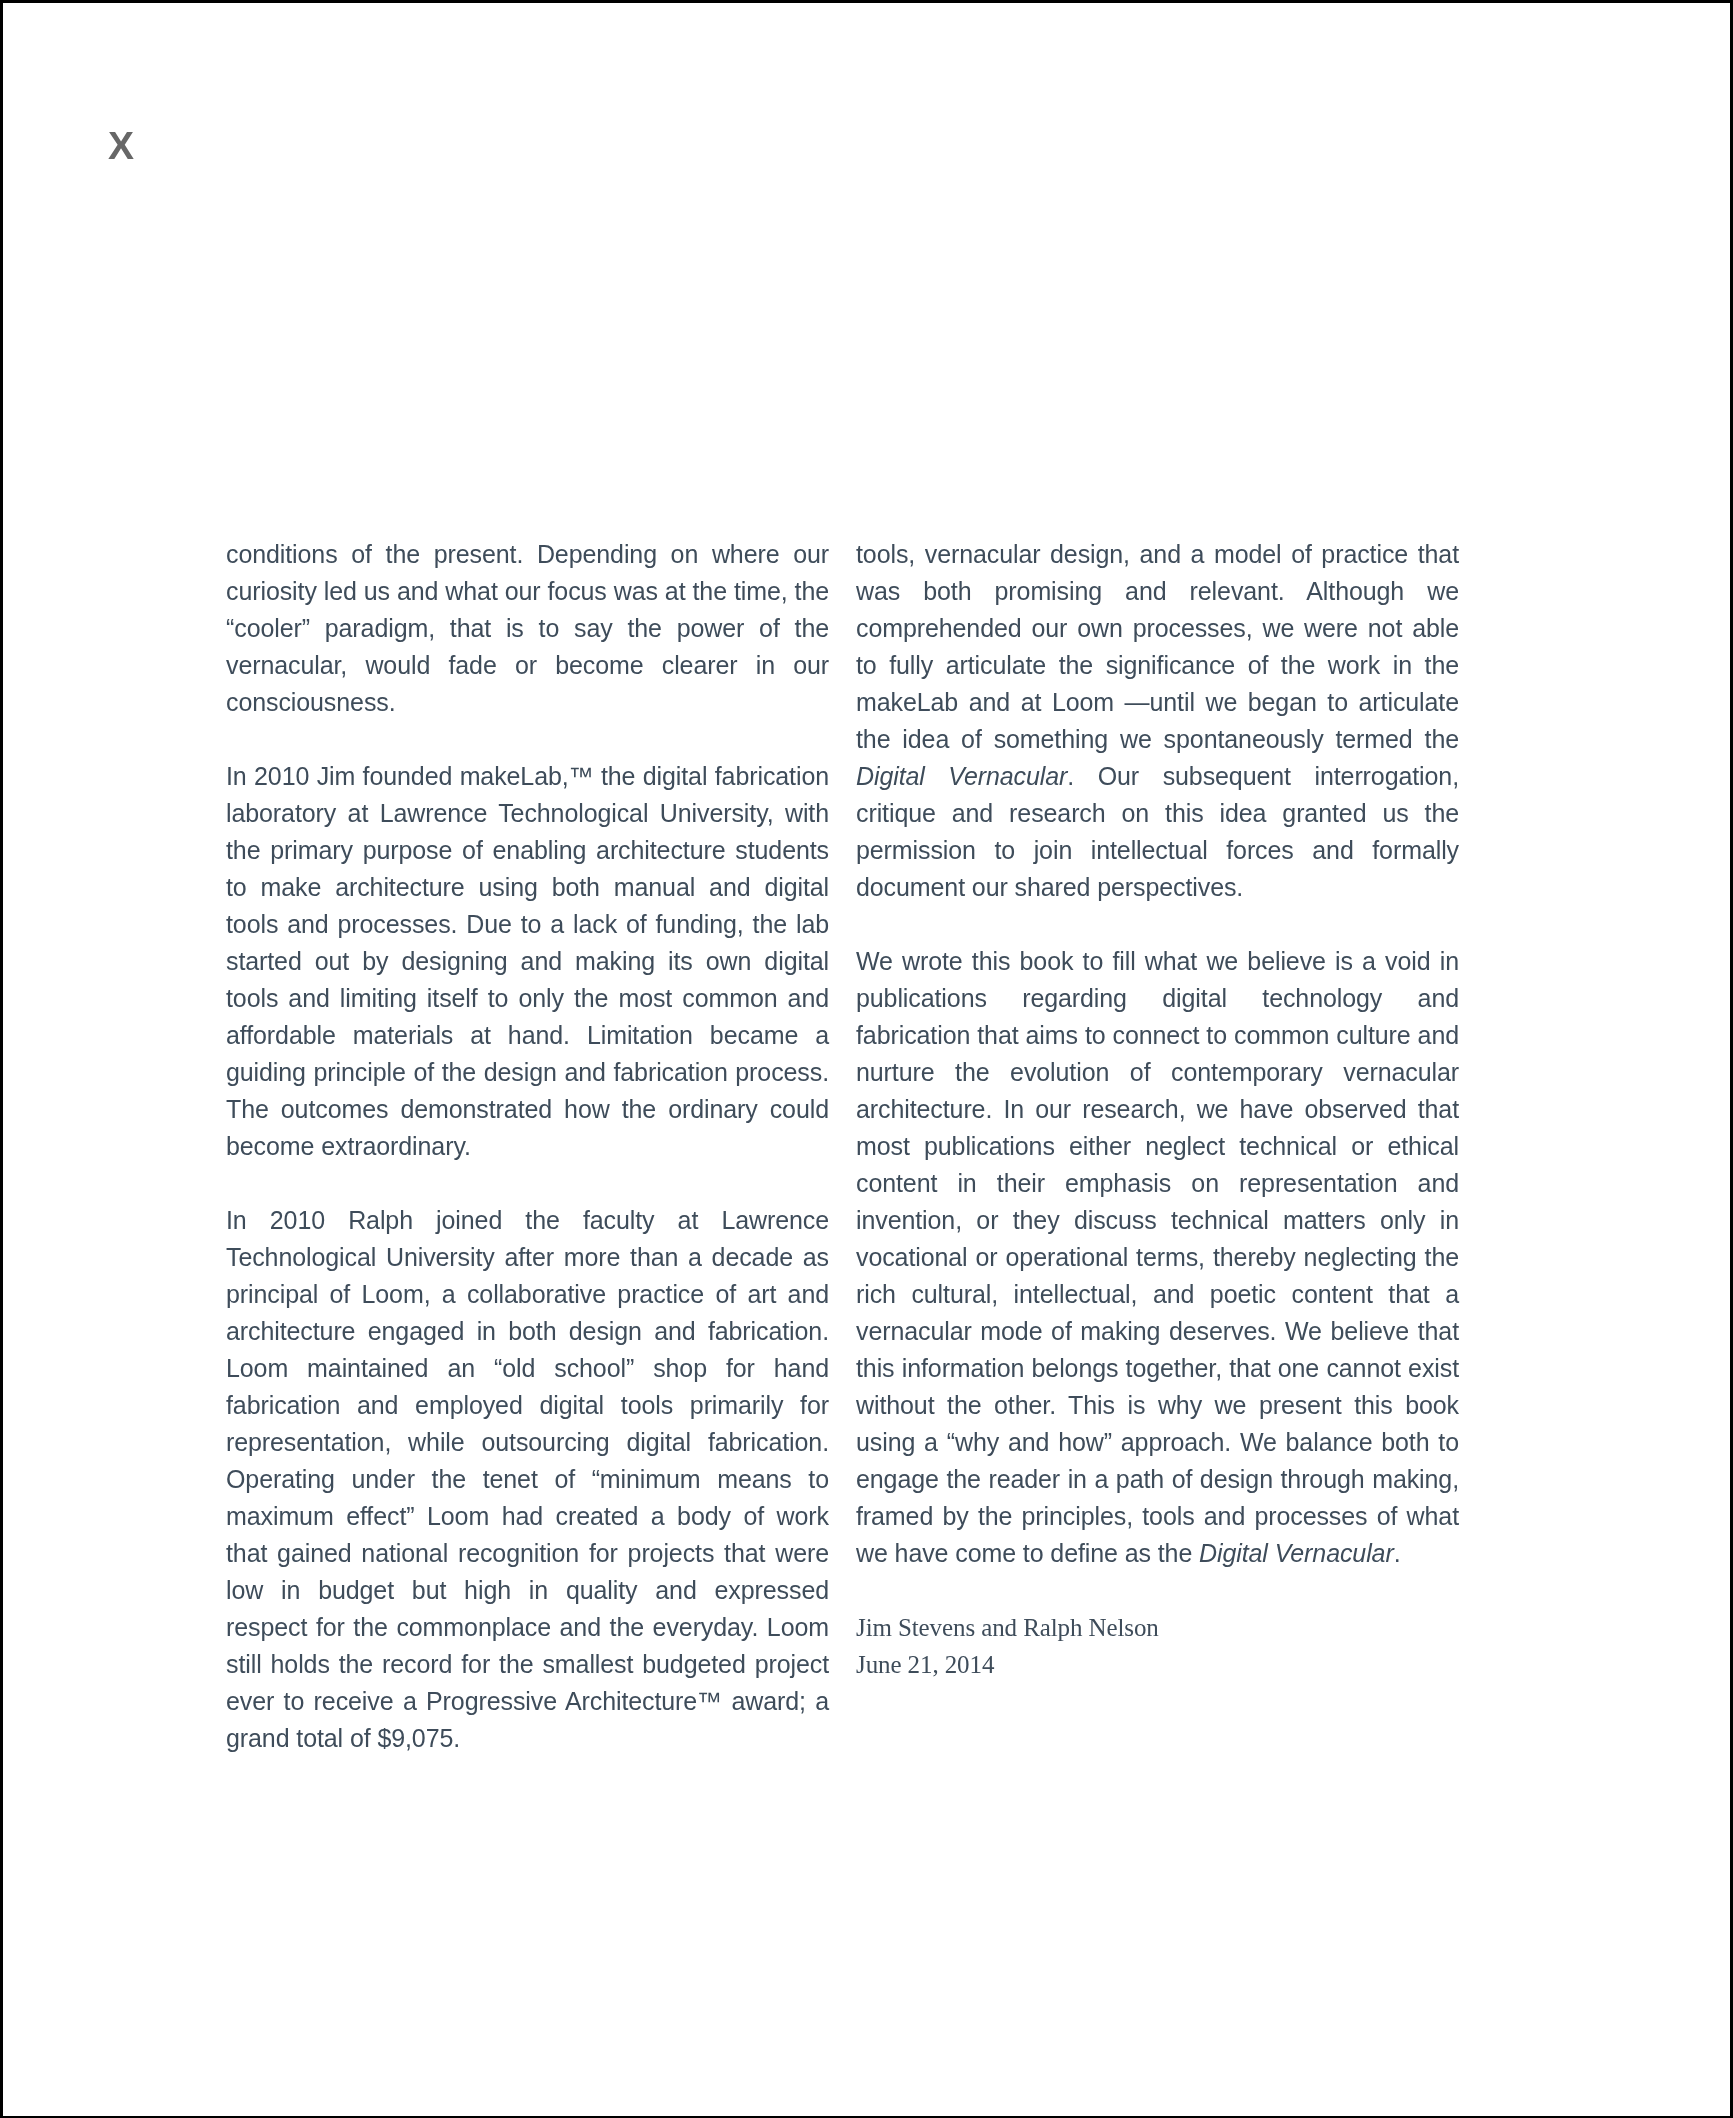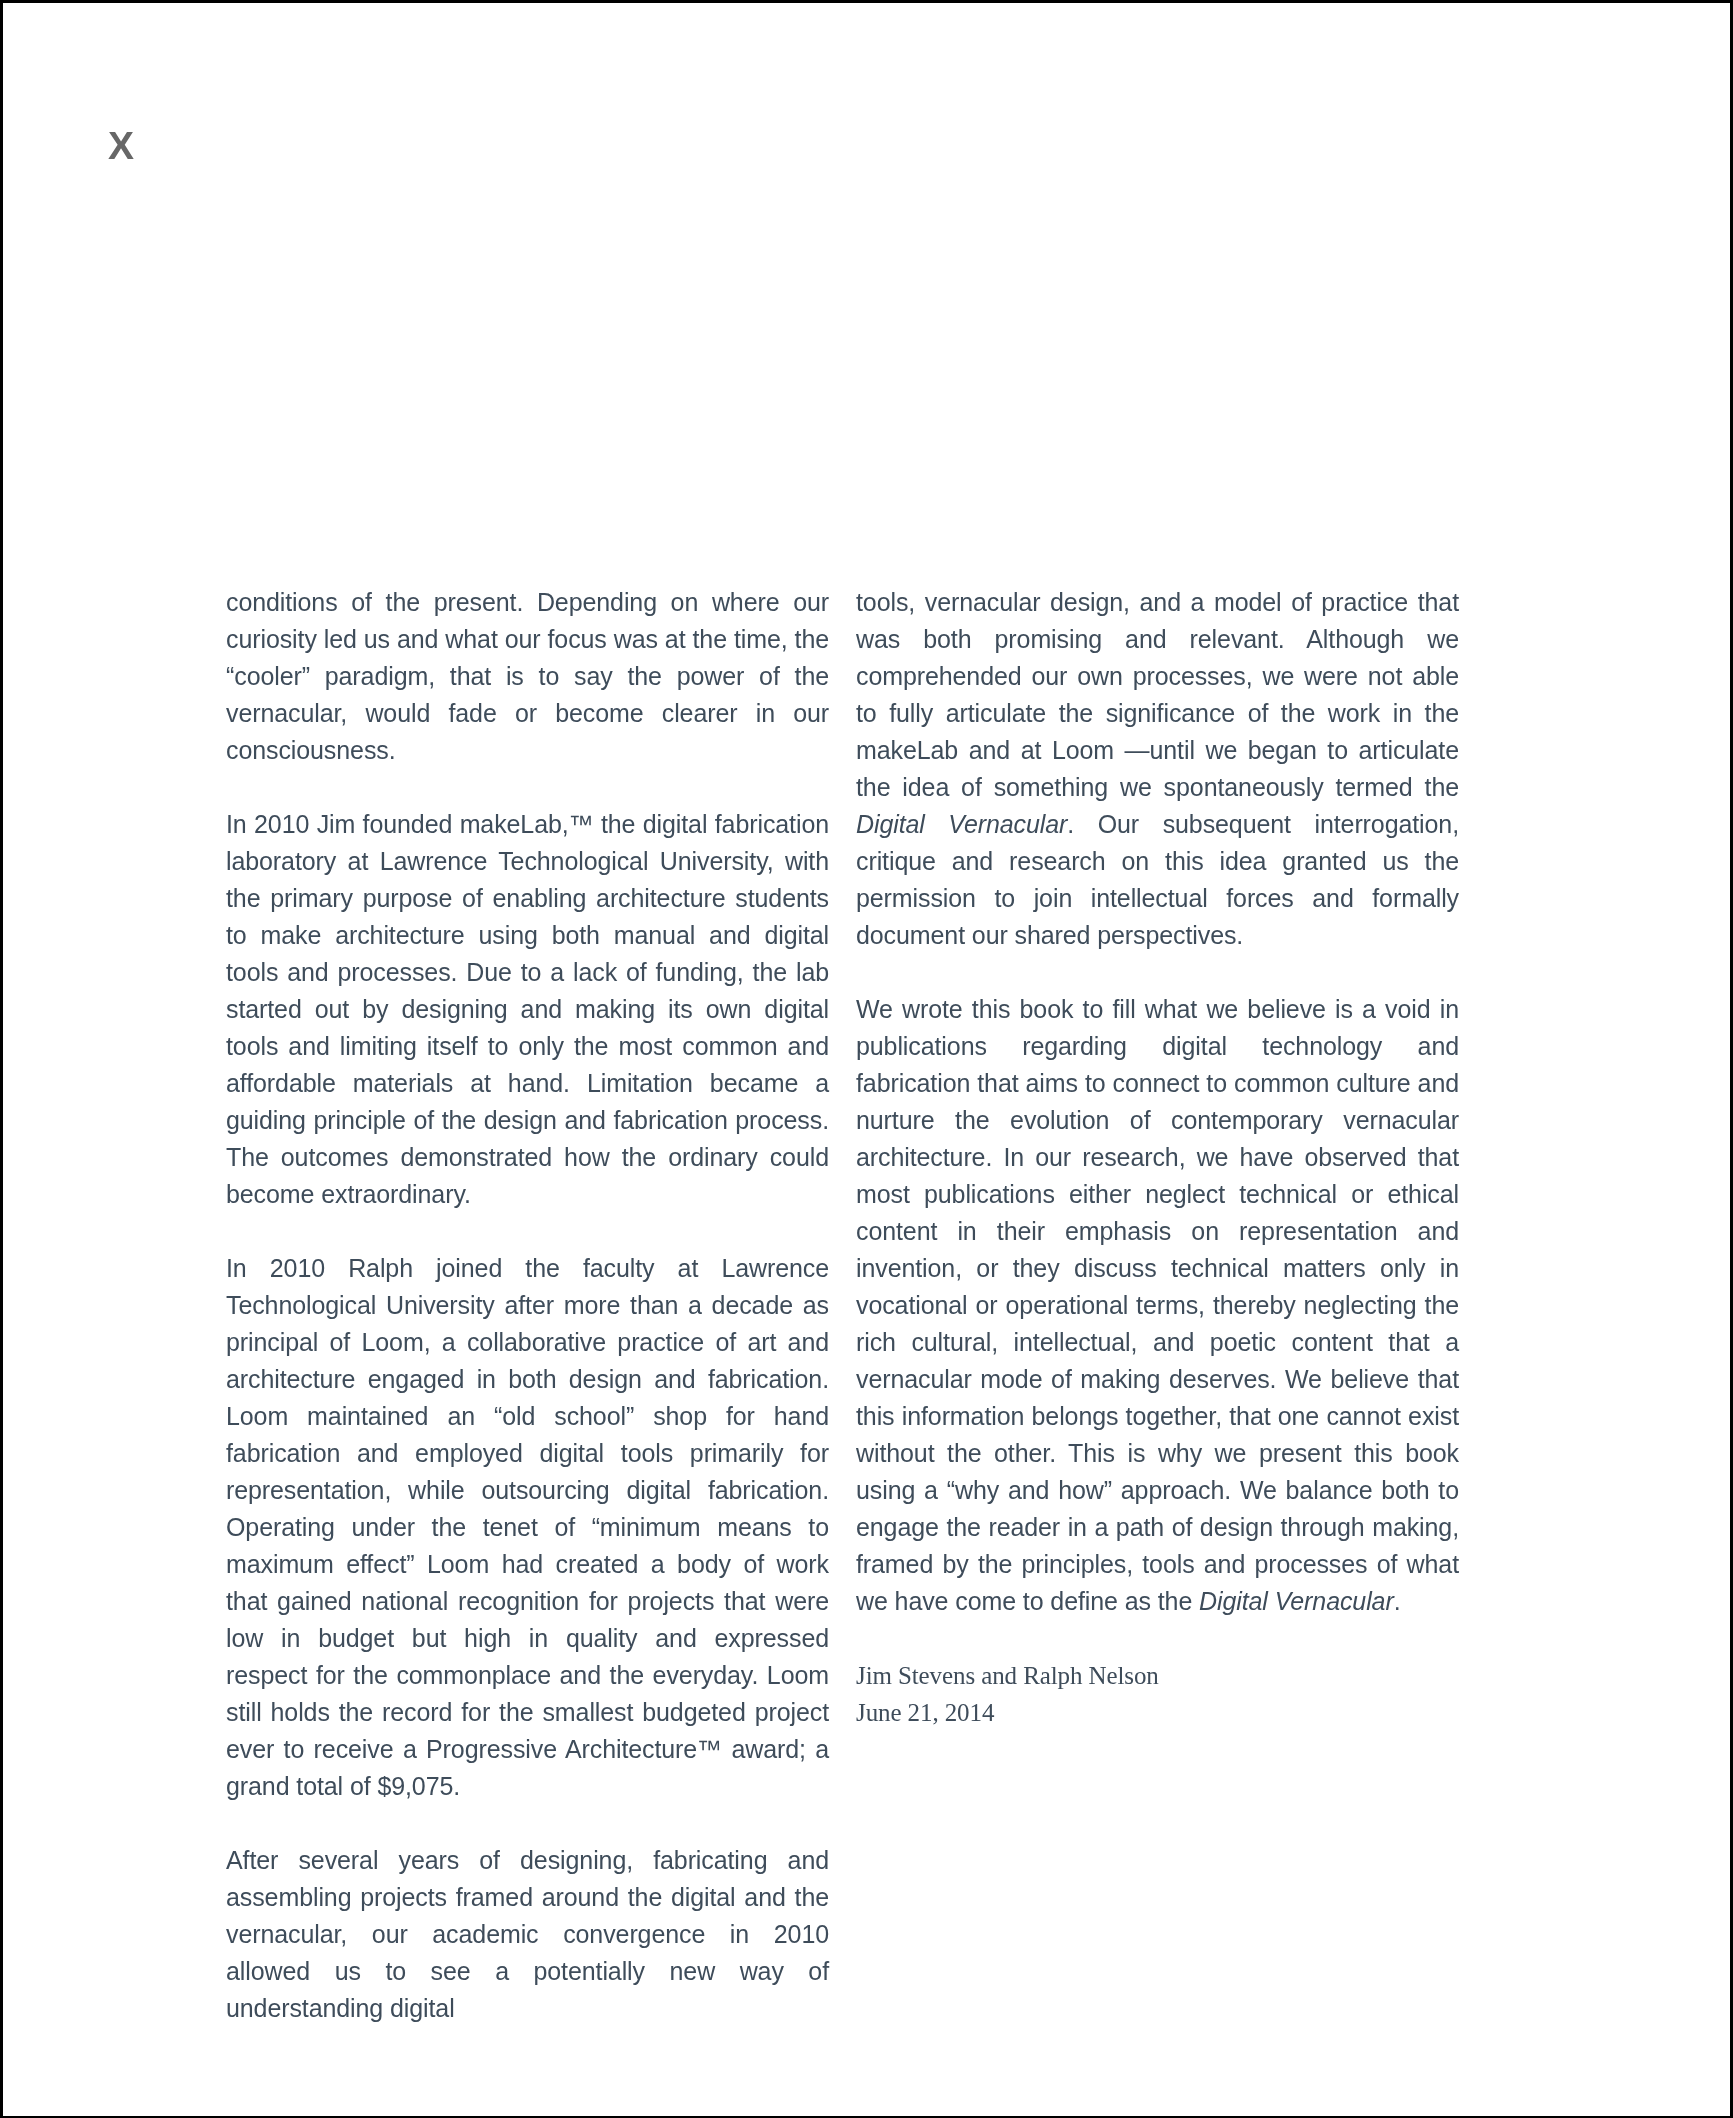--- a/index.html
+++ b/index.html
@@ -30,21 +30,20 @@
     position: absolute;
     left: 223px;
     top: 533px;
     width: 1234px;
     display: flex;
     gap: 27px;
   }
   .col {
     width: 603px;
     flex: 0 0 603px;
-    margin-top: 48px;
   }
   .col p {
     margin: 0 0 37px 0;
     font-size: 25px;
     line-height: 37px;
     font-weight: 300;
     letter-spacing: -0.1px;
     color: #3e4c5a;
     text-align: justify;
   }
@@ -66,21 +65,20 @@
 <div class="page">
 
   <div class="page-number">X</div>
 
   <div class="columns">
 
     <div class="col">
       <p>conditions of the present. Depending on where our curiosity led us and what our focus was at the time, the “cooler” paradigm, that is to say the power of the vernacular, would fade or become clearer in our consciousness.</p>
       <p>In 2010 Jim founded makeLab,™ the digital fabrication laboratory at Lawrence Technological University, with the primary purpose of enabling architecture students to make architecture using both manual and digital tools and processes. Due to a lack of funding, the lab started out by designing and making its own digital tools and limiting itself to only the most common and affordable materials at hand. Limitation became a guiding principle of the design and fabrication process. The outcomes demonstrated how the ordinary could become extraordinary.</p>
       <p>In 2010 Ralph joined the faculty at Lawrence Technological University after more than a decade as principal of Loom, a collaborative practice of art and architecture engaged in both design and fabrication. Loom maintained an “old school” shop for hand fabrication and employed digital tools primarily for representation, while outsourcing digital fabrication. Operating under the tenet of “minimum means to maximum effect” Loom had created a body of work that gained national recognition for projects that were low in budget but high in quality and expressed respect for the commonplace and the everyday. Loom still holds the record for the smallest budgeted project ever to receive a Progressive Architecture™ award; a grand total of $9,075.</p>
-      <p>After several years of designing, fabricating and assembling projects framed around the digital and the vernacular, our academic convergence in 2010 allowed us to see a potentially new way of understanding digital</p>
     </div>
 
     <div class="col">
       <p><span>tools, vernacular design, and a model of practice that was both promising and relevant. Although we comprehended our own processes, we were not able to fully articulate the significance of the work in the makeLab and at Loom —until we began to articulate the idea of something we spontaneously termed the </span><span style="font-style: italic;">Digital Vernacular</span><span>. Our subsequent interrogation, critique and research on this idea granted us the permission to join intellectual forces and formally document our shared perspectives.</span></p>
       <p><span>We wrote this book to fill what we believe is a void in publications regarding digital technology and fabrication that aims to connect to common culture and nurture the evolution of contemporary vernacular architecture. In our research, we have observed that most publications either neglect technical or ethical content in their emphasis on representation and invention, or they discuss technical matters only in vocational or operational terms, thereby neglecting the rich cultural, intellectual, and poetic content that a vernacular mode of making deserves. We believe that this information belongs together, that one cannot exist without the other. This is why we present this book using a “why and how” approach. We balance both to engage the reader in a path of design through making, framed by the principles, tools and processes of what we have come to define as the </span><span style="font-style: italic;">Digital Vernacular</span><span>.</span></p>
 
       <div class="signature">
         <p>Jim Stevens and Ralph Nelson</p>
         <p>June 21, 2014</p>
       </div>

